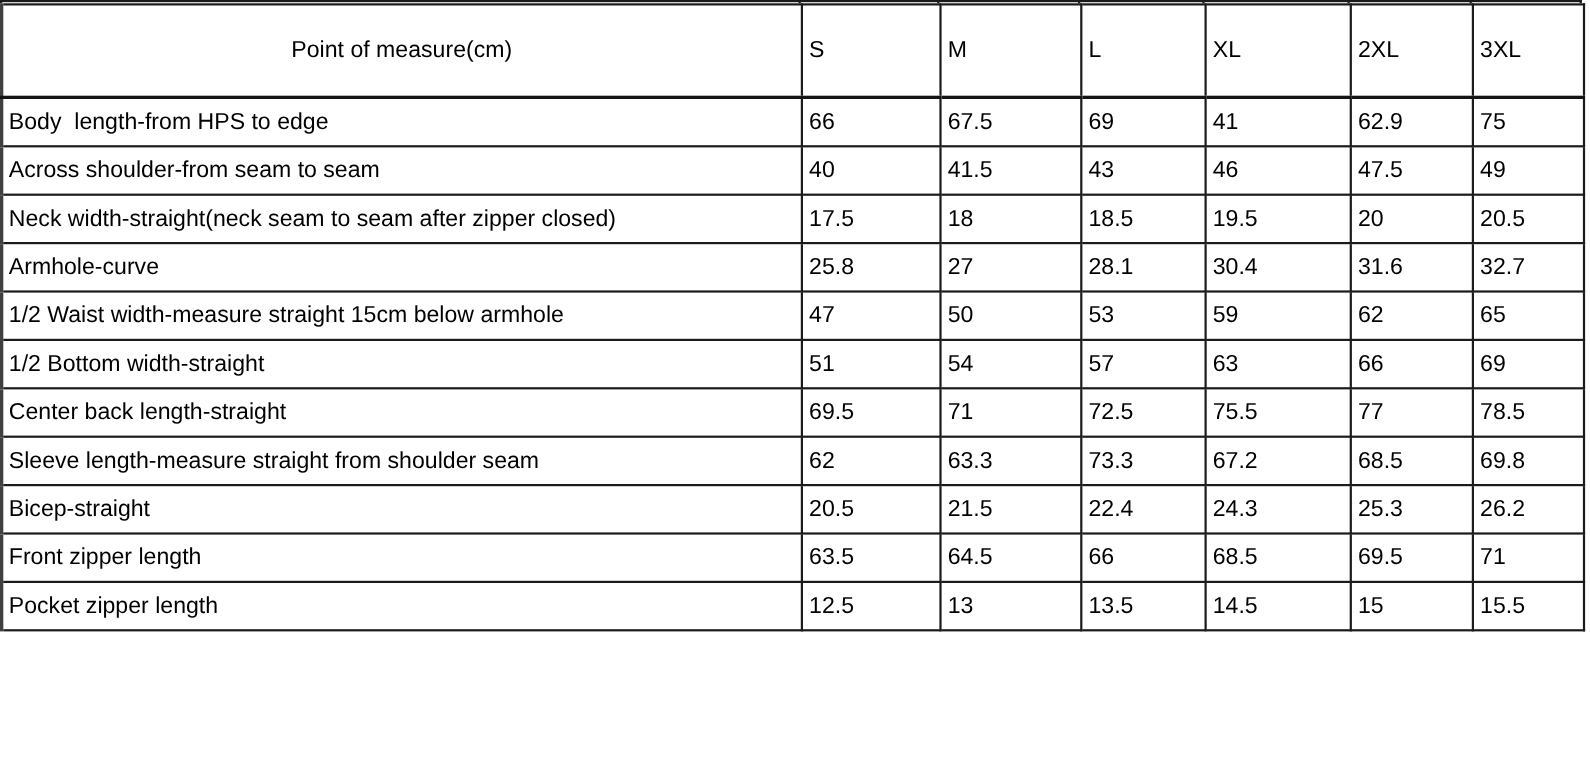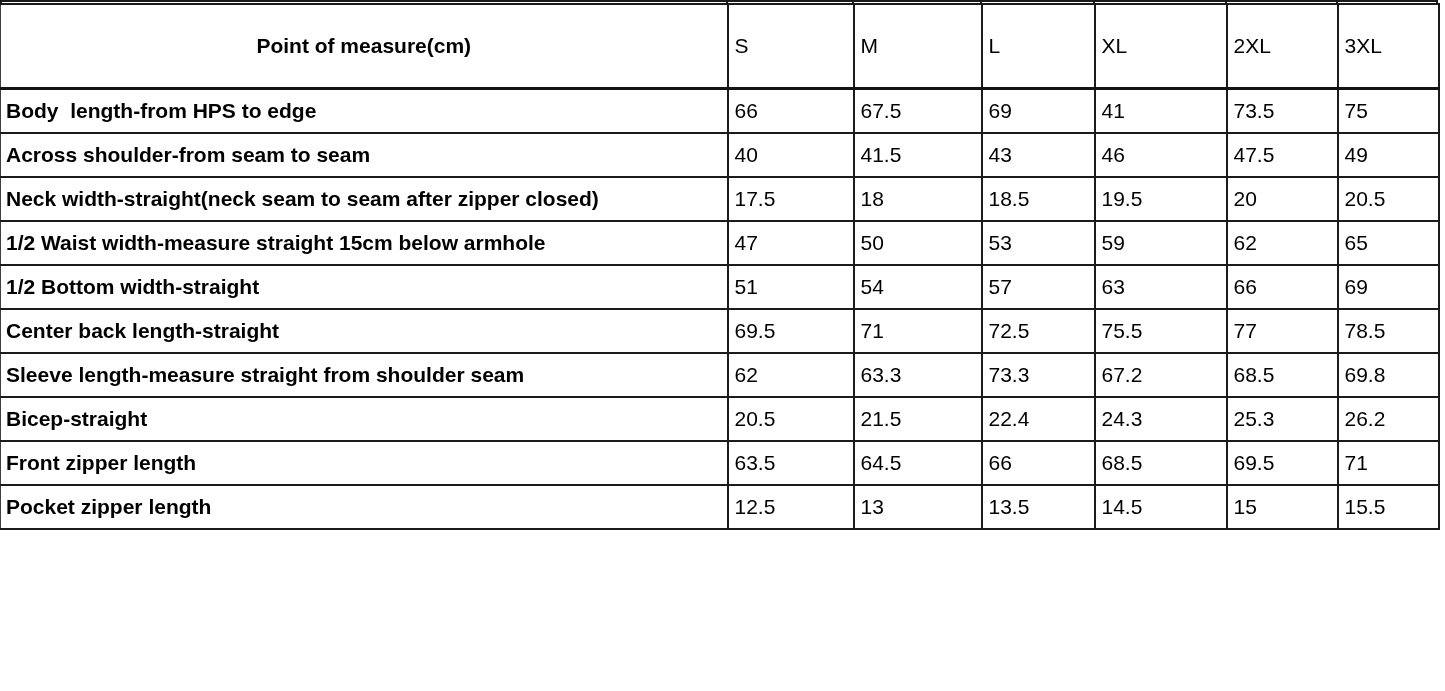--- a/index.html
+++ b/index.html
@@ -52,22 +52,21 @@
     font-size: 21px;
   }
   .size-table th, .size-table td {
     border: 2px solid #1b1b1b;
     font-weight: normal;
     vertical-align: middle;
     overflow: hidden;
     white-space: pre-wrap;
   }
   .size-table th:first-child, .size-table td:first-child {
-    border-left: 1px solid #404040;
-    font-weight: bold;
+    border-left: 3px solid #404040;
   }
   .size-table thead th {
     height: 82px;
     border-bottom: 3px solid #141414;
     text-align: left;
     padding: 0 0 0 6px;
   }
   .size-table thead th.measure-head {
     text-align: center;
     padding: 0;
@@ -119,21 +118,21 @@
           <th>3XL</th>
         </tr>
     </thead>
     <tbody id="table-body">
         <tr>
           <td class="label-cell">Body  length-from HPS to edge</td>
           <td>66</td>
           <td>67.5</td>
           <td>69</td>
           <td>41</td>
-          <td>73.5</td>
+          <td>62.9</td>
           <td>75</td>
         </tr>
         <tr>
           <td class="label-cell">Across shoulder-from seam to seam</td>
           <td>40</td>
           <td>41.5</td>
           <td>43</td>
           <td>46</td>
           <td>47.5</td>
           <td>49</td>
@@ -141,20 +140,29 @@
         <tr>
           <td class="label-cell">Neck width-straight(neck seam to seam after zipper closed)</td>
           <td>17.5</td>
           <td>18</td>
           <td>18.5</td>
           <td>19.5</td>
           <td>20</td>
           <td>20.5</td>
         </tr>
         <tr>
+          <td class="label-cell">Armhole-curve</td>
+          <td>25.8</td>
+          <td>27</td>
+          <td>28.1</td>
+          <td>30.4</td>
+          <td>31.6</td>
+          <td>32.7</td>
+        </tr>
+        <tr>
           <td class="label-cell">1/2 Waist width-measure straight 15cm below armhole</td>
           <td>47</td>
           <td>50</td>
           <td>53</td>
           <td>59</td>
           <td>62</td>
           <td>65</td>
         </tr>
         <tr>
           <td class="label-cell">1/2 Bottom width-straight</td>

